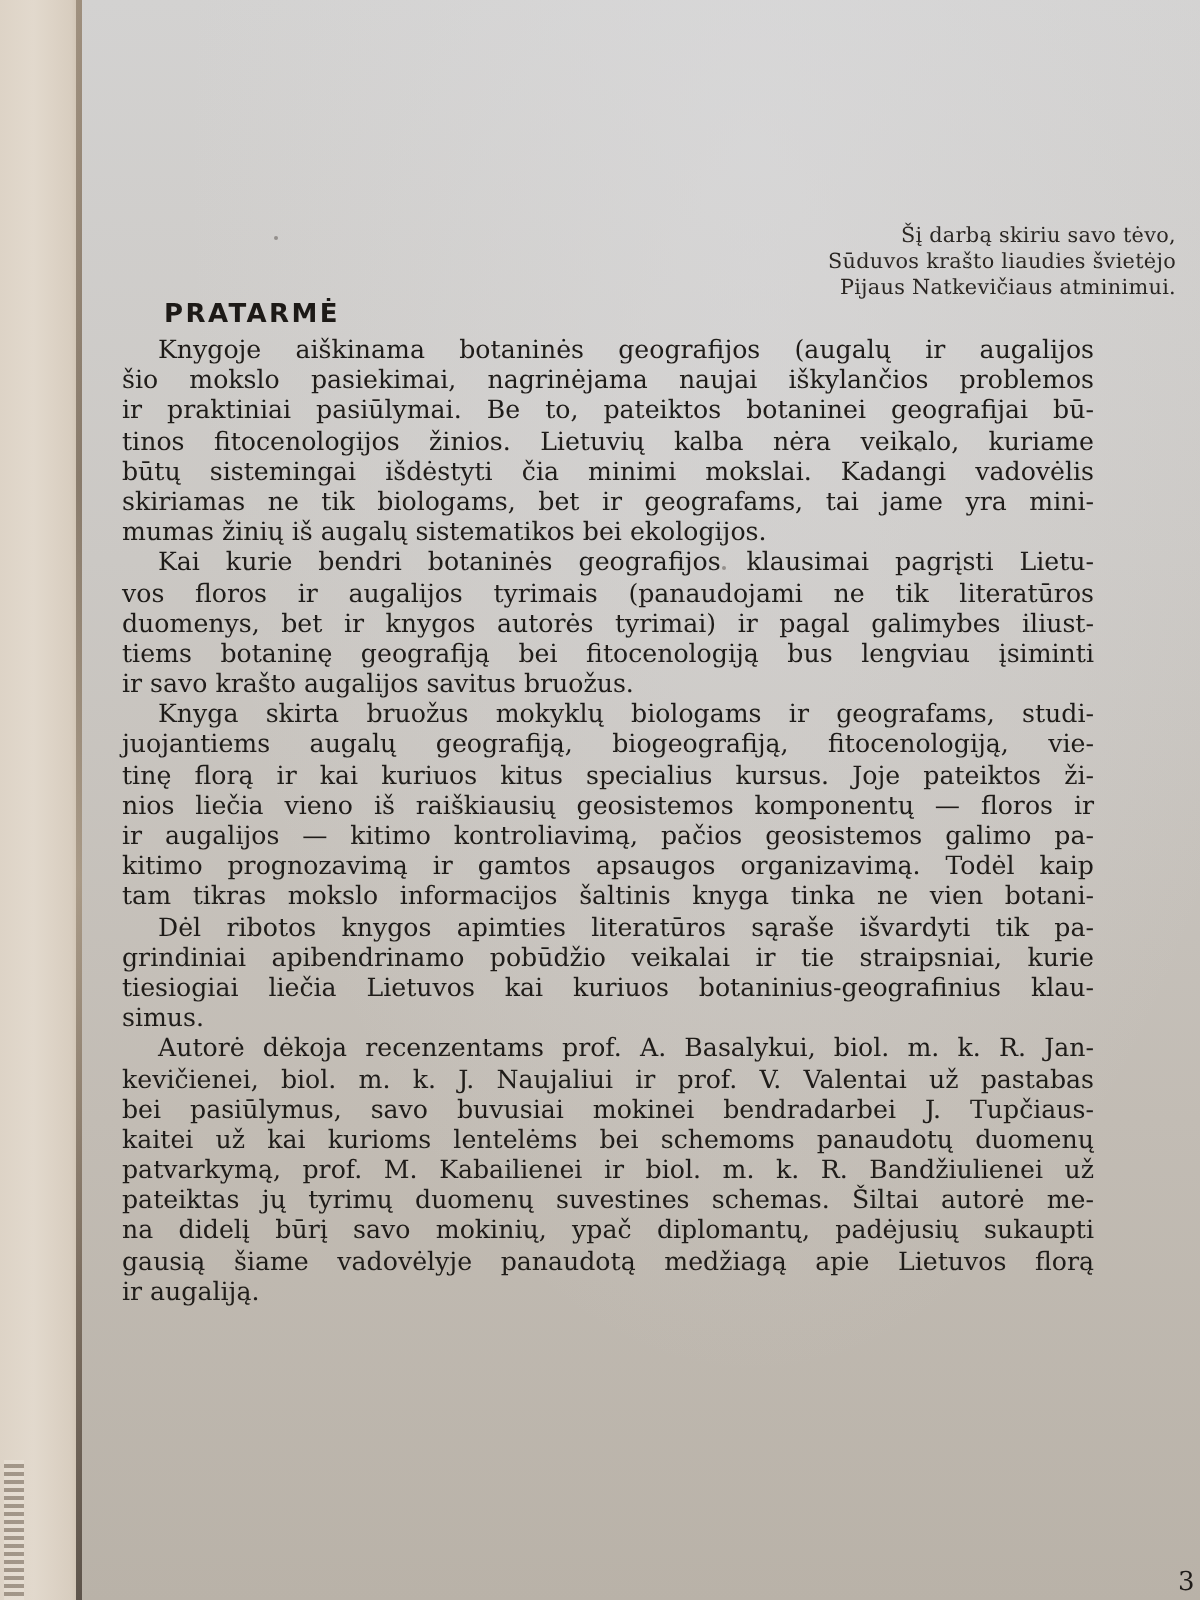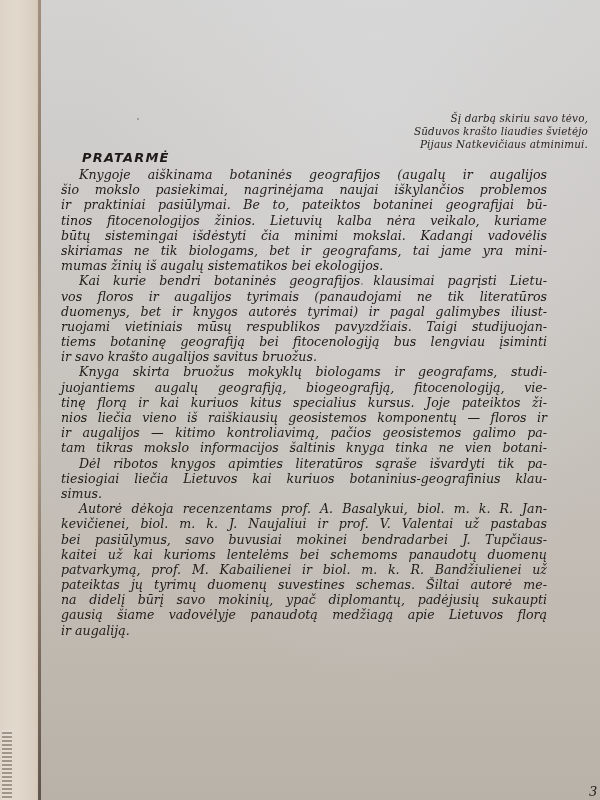--- a/index.html
+++ b/index.html
@@ -42,21 +42,20 @@
       opacity: 0.55;
     }
     
     .page {
       position: absolute;
       left: 41px; top: 0;
       width: 559px; height: 800px;
       background:
         radial-gradient(ellipse at 60% 10%, rgba(220,220,222,0.55) 0%, rgba(220,220,222,0) 60%),
         linear-gradient(180deg, #d3d2d1 0%, #cbc8c4 35%, #c2bcb4 70%, #b9b2a8 100%);
-      font-style: italic;
     }
     .dedication {
       position: absolute;
       right: 12px;
       top: 112px;
       text-align: right;
       font-size: 10.4px;
       line-height: 13.2px;
       color: #2a2622;
       letter-spacing: 0.15px;
@@ -126,30 +125,31 @@
         <span class="line indent">Knygoje aiškinama botaninės geografijos (augalų ir augalijos</span>
         <span class="line">šio mokslo pasiekimai, nagrinėjama naujai iškylančios problemos</span>
         <span class="line">ir praktiniai pasiūlymai. Be to, pateiktos botaninei geografijai bū-</span>
         <span class="line">tinos fitocenologijos žinios. Lietuvių kalba nėra veikalo, kuriame</span>
         <span class="line">būtų sistemingai išdėstyti čia minimi mokslai. Kadangi vadovėlis</span>
         <span class="line">skiriamas ne tik biologams, bet ir geografams, tai jame yra mini-</span>
         <span class="line last">mumas žinių iš augalų sistematikos bei ekologijos.</span>
         <span class="line indent">Kai kurie bendri botaninės geografijos klausimai pagrįsti Lietu-</span>
         <span class="line">vos floros ir augalijos tyrimais (panaudojami ne tik literatūros</span>
         <span class="line">duomenys, bet ir knygos autorės tyrimai) ir pagal galimybes iliust-</span>
-        <span class="line">ruojami vietiniais mūsų respublikos pavyzdžiais. Taigi studijuojan-</span>
         <span class="line">tiems botaninę geografiją bei fitocenologiją bus lengviau įsiminti</span>
         <span class="line last">ir savo krašto augalijos savitus bruožus.</span>
         <span class="line indent">Knyga skirta bruožus mokyklų biologams ir geografams, studi-</span>
         <span class="line">juojantiems augalų geografiją, biogeografiją, fitocenologiją, vie-</span>
         <span class="line">tinę florą ir kai kuriuos kitus specialius kursus. Joje pateiktos ži-</span>
         <span class="line">nios liečia vieno iš raiškiausių geosistemos komponentų — floros ir</span>
         <span class="line">ir augalijos — kitimo kontroliavimą, pačios geosistemos galimo pa-</span>
+        <span class="line">kitimo prognozavimą ir gamtos apsaugos organizavimą. Todėl kaip</span>
         <span class="line">tam tikras mokslo informacijos šaltinis knyga tinka ne vien botani-</span>
         <span class="line indent">Dėl ribotos knygos apimties literatūros sąraše išvardyti tik pa-</span>
+        <span class="line">grindiniai apibendrinamo pobūdžio veikalai ir tie straipsniai, kurie</span>
         <span class="line">tiesiogiai liečia Lietuvos kai kuriuos botaninius-geografinius klau-</span>
         <span class="line last">simus.</span>
         <span class="line indent">Autorė dėkoja recenzentams prof. A. Basalykui, biol. m. k. R. Jan-</span>
         <span class="line">kevičienei, biol. m. k. J. Naujaliui ir prof. V. Valentai už pastabas</span>
         <span class="line">bei pasiūlymus, savo buvusiai mokinei bendradarbei J. Tupčiaus-</span>
         <span class="line">kaitei už kai kurioms lentelėms bei schemoms panaudotų duomenų</span>
         <span class="line">patvarkymą, prof. M. Kabailienei ir biol. m. k. R. Bandžiulienei už</span>
         <span class="line">pateiktas jų tyrimų duomenų suvestines schemas. Šiltai autorė me-</span>
         <span class="line">na didelį būrį savo mokinių, ypač diplomantų, padėjusių sukaupti</span>
         <span class="line">gausią šiame vadovėlyje panaudotą medžiagą apie Lietuvos florą</span>

